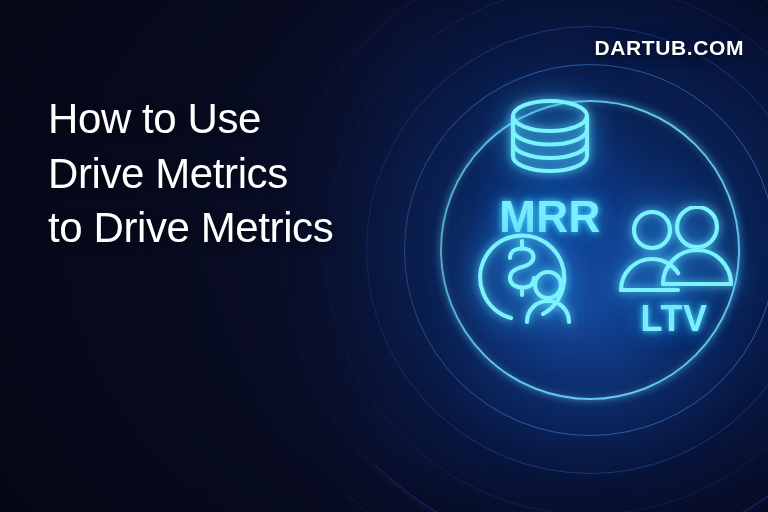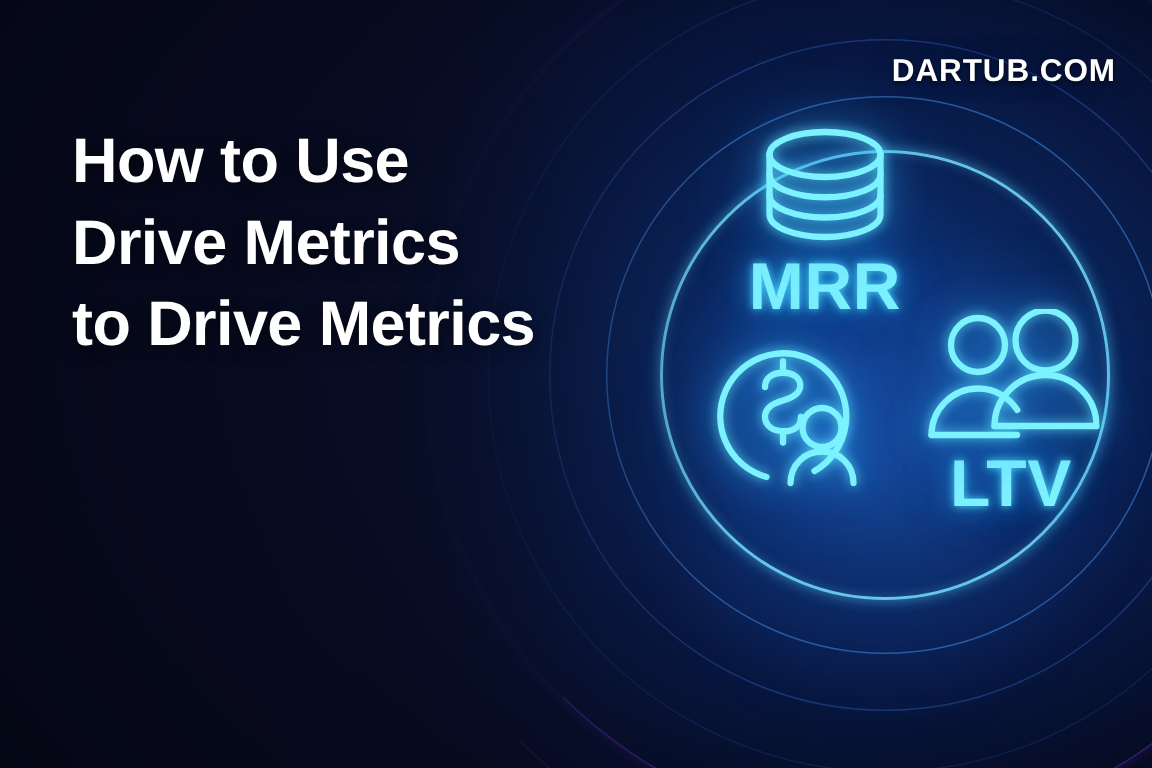--- a/index.html
+++ b/index.html
@@ -82,25 +82,25 @@
   .ring-purple2 {
     border-width:1.2px;
     border-color:rgba(150,58,225,0.0);
     border-right-color:rgba(120,52,215,0.45);
     border-bottom-color:rgba(70,60,200,0.40);
   }
 
   
   .headline {
     position:absolute;
-    left:48px; top:80px;
+    left:48px; top:92px;
     width:380px;
     color:#ffffff;
     font-size:42px;
-    font-weight:bold;
+    font-weight:normal;
     line-height:1.30;
     letter-spacing:-0.4px;
     text-shadow:0 2px 10px rgba(0,0,0,0.55);
   }
   .headline .hl-line { display:block; white-space:nowrap; }
 
   
   .logo {
     position:absolute;
     right:24px; top:36px;
@@ -128,28 +128,28 @@
       0 0 34px rgba(25,130,245,0.45);
   }
   .metric-icon { line-height:0; }
   .metric-icon svg {
     display:block;
     filter:drop-shadow(0 0 4px rgba(95,230,255,0.85))
            drop-shadow(0 0 12px rgba(45,180,255,0.6))
            drop-shadow(0 0 26px rgba(30,130,240,0.35));
   }
 
-  .m-mrr { left:497px; top:83px; }
+  .m-mrr { left:497px; top:96px;gap:12px; }
   .m-mrr .metric-label { font-size:44px; margin-top:4px; }
 
   .m-cac { left:467px; top:222px; }
   .m-cac .metric-label { font-size:44px; margin-top:0px; }
 
   .m-ltv { left:615px; top:206px; }
-  .m-ltv .metric-label { font-size:44px; margin-top:0px; }
+  .m-ltv .metric-label { font-size:36px; margin-top:0px; }
 </style>
 </head>
 <body>
 
 <div id="canvas">
 
   <div class="bg-base"></div>
   <div class="bg-glow-core"></div>
 
   <div class="ring ring-bright" style="left:440px; top:100px; width:300px; height:300px;"></div>

